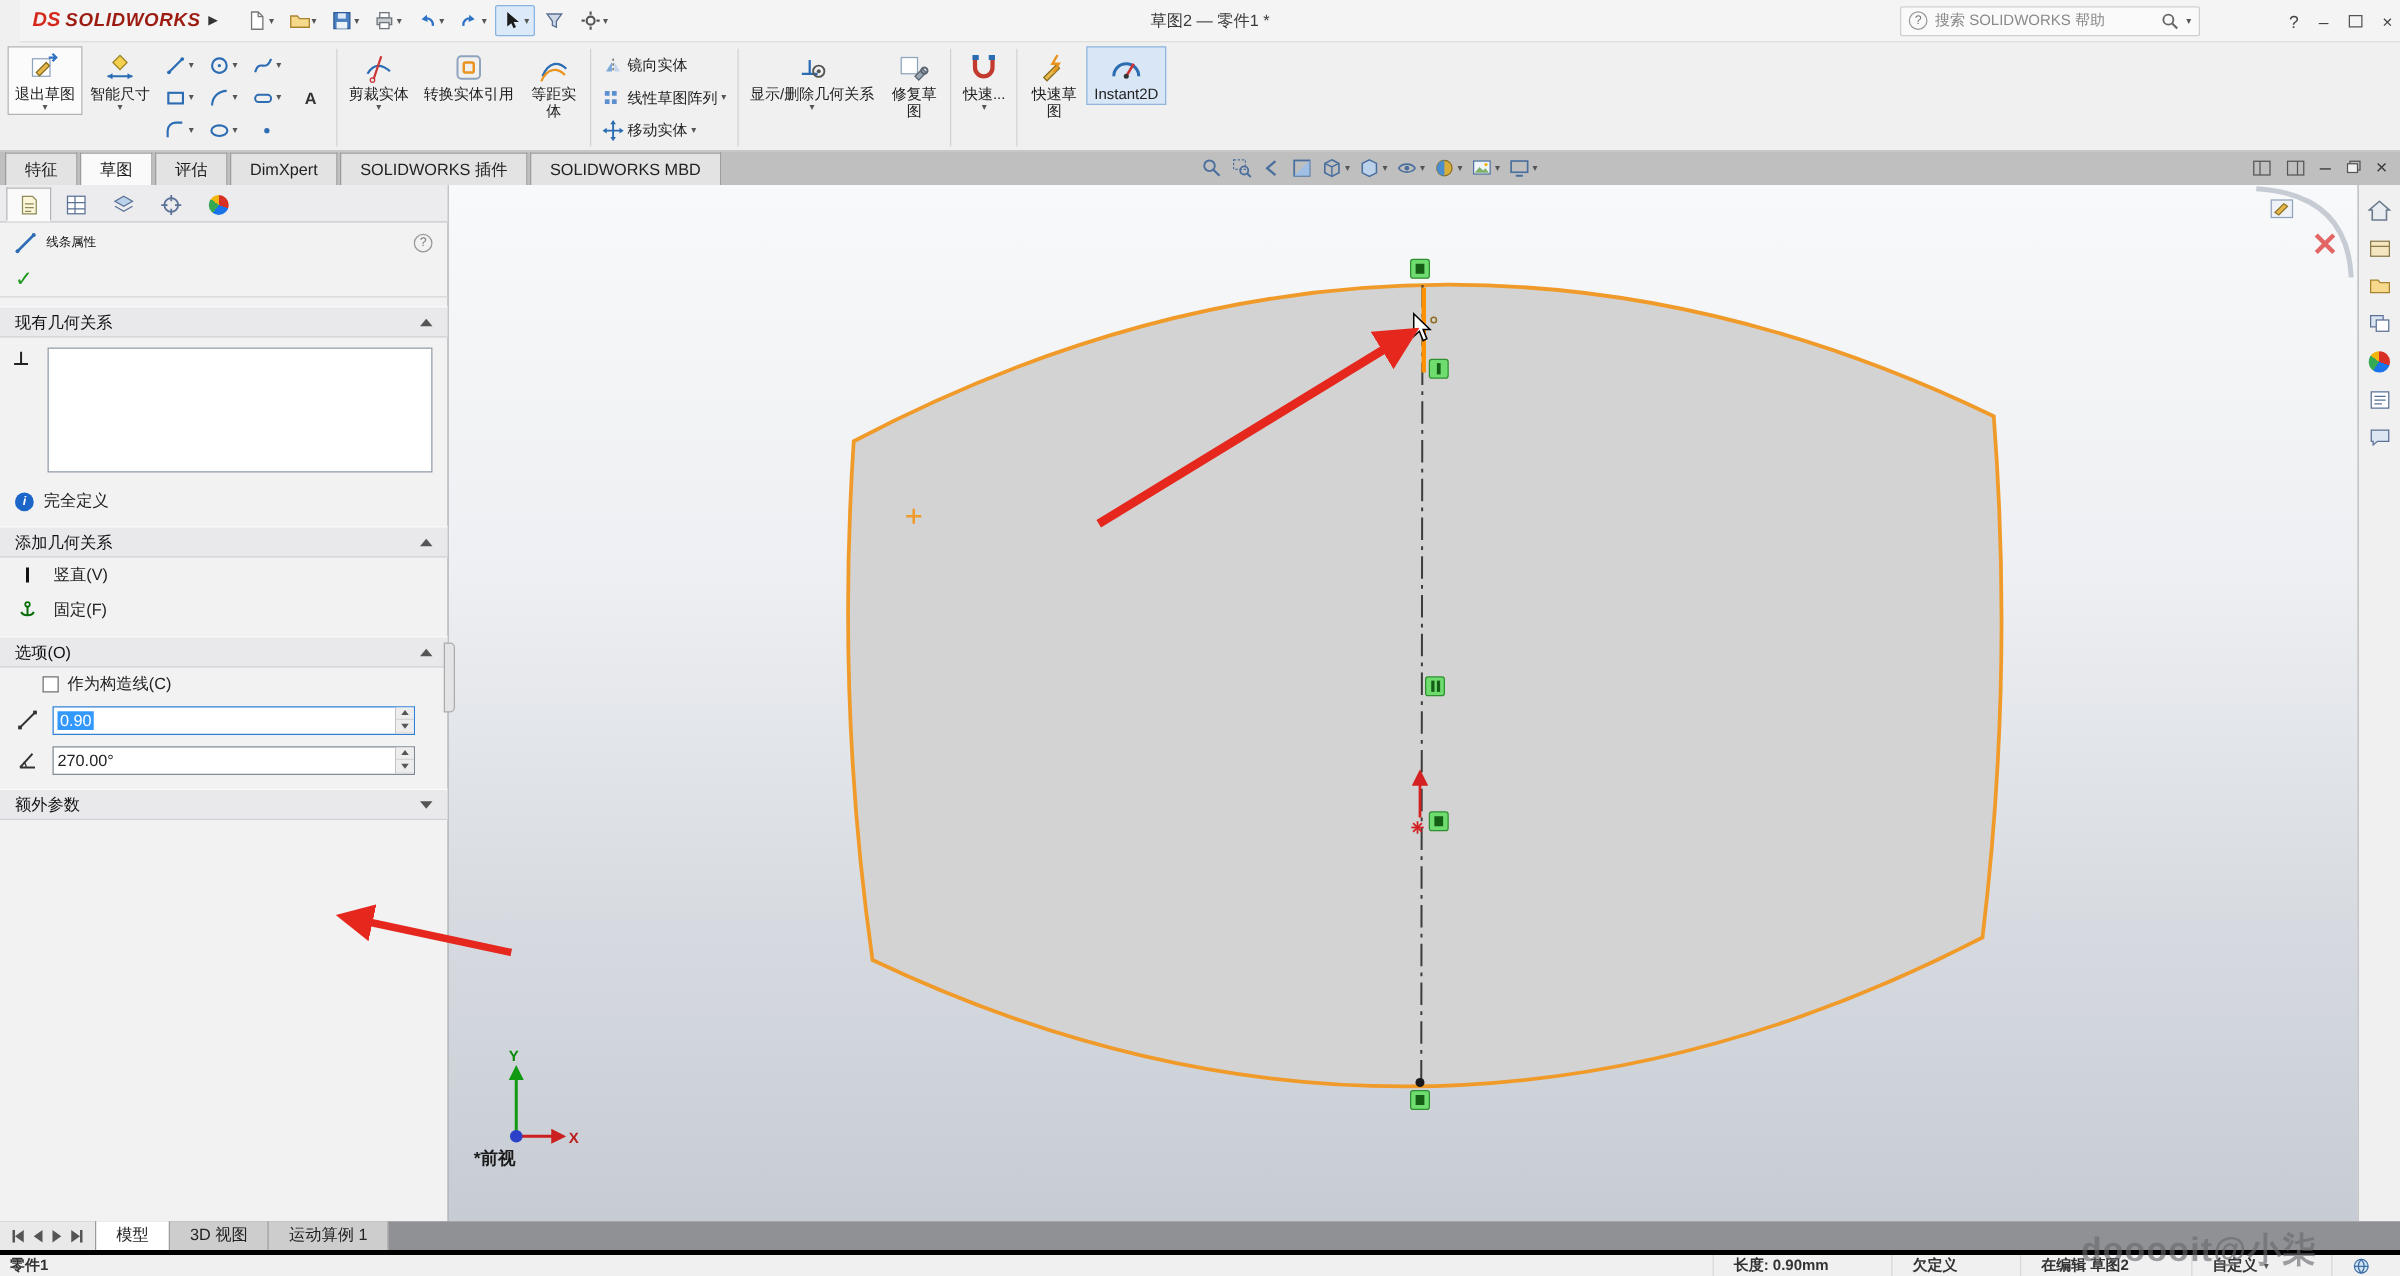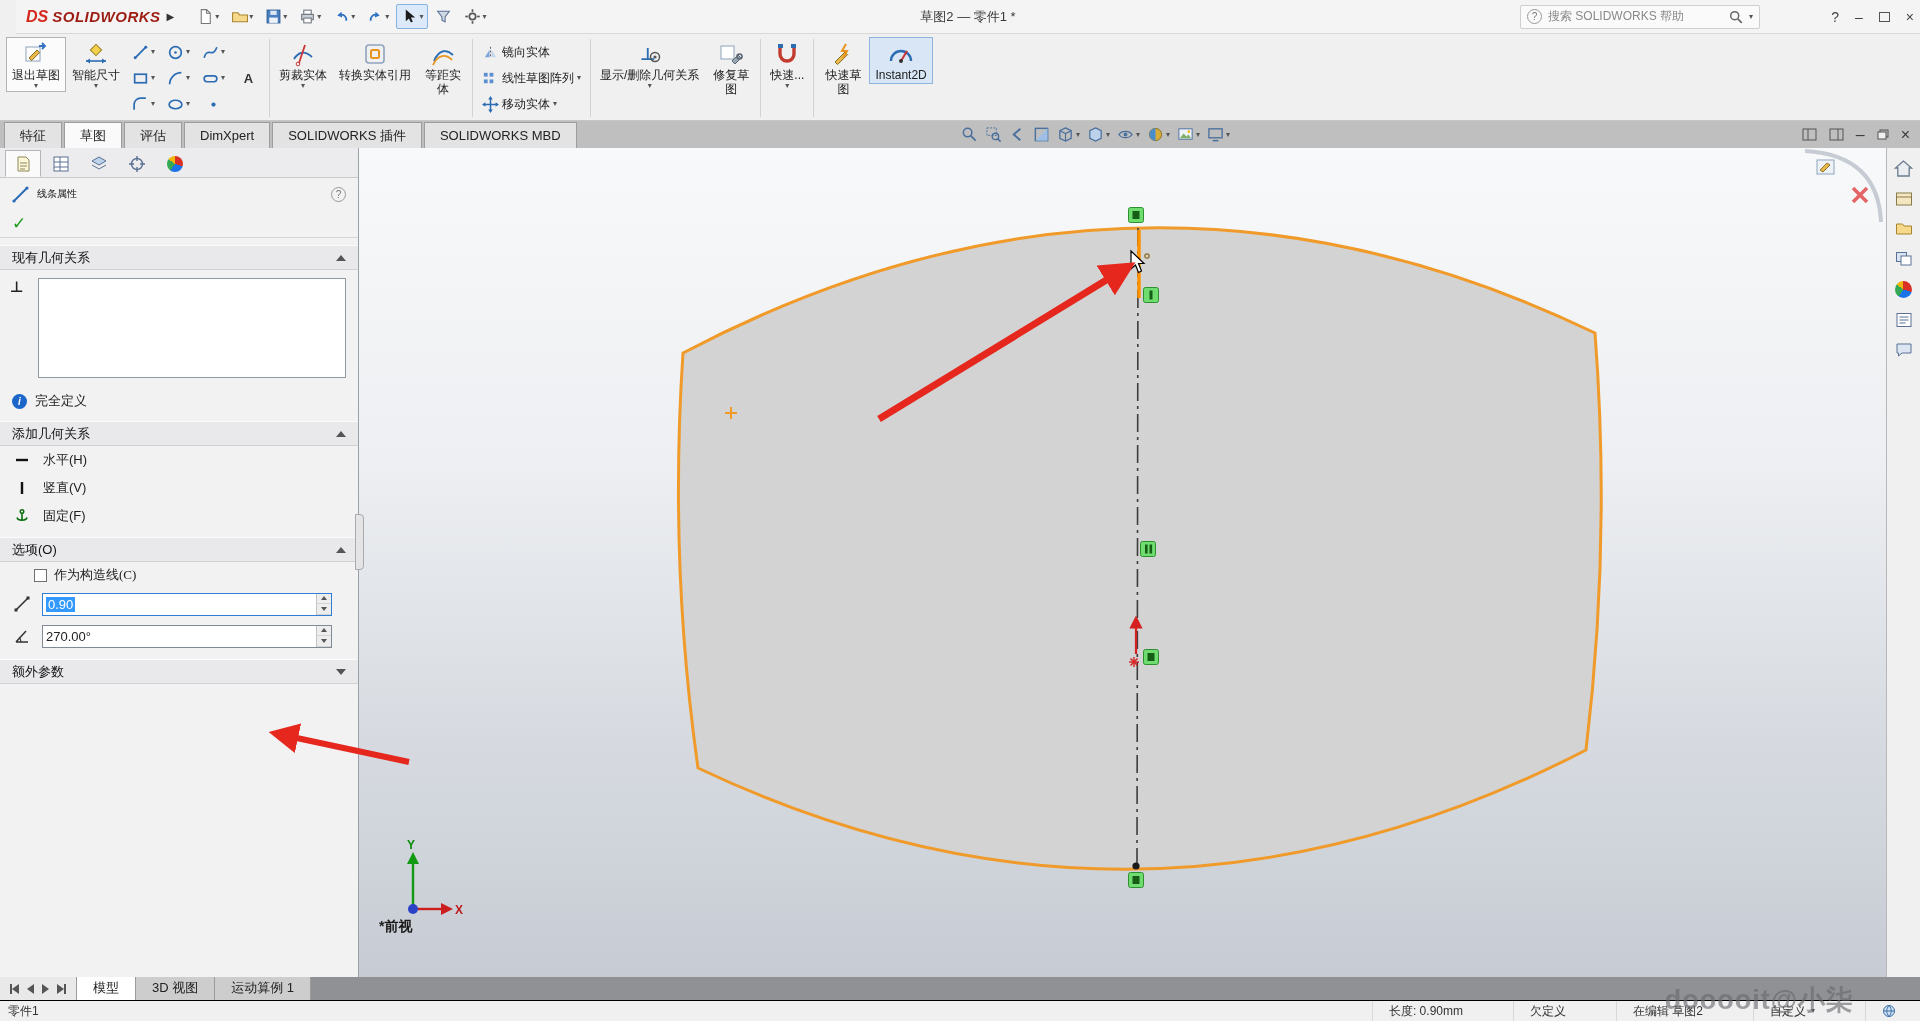--- a/index.html
+++ b/index.html
@@ -74,21 +74,21 @@
   .chev-dn { width:0; height:0; border-left:5px solid transparent; border-right:5px solid transparent;
     border-top:6px solid #555; }
   .lrow { display:flex; padding:8px 12px 4px 10px; }
   .leader { width:28px; font-weight:bold; font-size:15px; color:#222; }
   .listbox { flex:1; height:100px; background:#fff; border:1px solid #8f9aa6; }
   .inforow { display:flex; align-items:center; gap:8px; padding:10px 12px 4px; }
   .iinfo { width:15px; height:15px; border-radius:50%; background:#1c66c9; color:#fff; font-size:10px;
     font-weight:bold; display:flex; align-items:center; justify-content:center; font-style:italic; }
   .rrow { display:flex; align-items:center; gap:9px; height:28px; padding-left:10px; }
   .ricon { width:24px; display:flex; align-items:center; justify-content:center; font-weight:bold; color:#111; }
-  .optrow { display:flex; align-items:center; gap:7px; height:26px; padding-left:34px;font-family:Liberation Serif, serif; }
+  .optrow { display:flex; align-items:center; gap:7px; height:26px; padding-left:34px; }
   .cbx { width:13px; height:13px; background:#fff; border:1px solid #6f6f6f; }
   .prow { display:flex; align-items:center; gap:8px; height:32px; padding:0 26px 0 10px; }
   .picon { width:24px; display:flex; align-items:center; justify-content:center; }
   .pfield { flex:1; height:23px; background:#fff; border:1px solid #7f8a96; display:flex;
     align-items:center; padding-left:3px; font-size:13px; }
   .pfield.focus { border:1px solid #2f7fd6; }
   .selspan { background:#3399ff; color:#fff; padding:0 2px; }
   .spin { margin-left:auto; width:15px; height:21px; border-left:1px solid #c2c2c2; display:flex; flex-direction:column; }
   .spin div { flex:1; background:#ededed; display:flex; align-items:center; justify-content:center; border-bottom:1px solid #d5d5d5; }
   .tri-up { width:0;height:0;border-left:3px solid transparent;border-right:3px solid transparent;border-bottom:4px solid #555; }
@@ -110,21 +110,21 @@
 
   
   .dtabs { position:absolute; left:0; right:0; top:977px; height:23px; background:#8f9194; display:flex; align-items:stretch; }
   .dnav { display:flex; align-items:center; gap:8px; background:#e9e9e9; padding:0 10px; border-right:1px solid #9b9b9b; }
   .tl,.tr { width:0; height:0; border-top:5px solid transparent; border-bottom:5px solid transparent; }
   .tl { border-right:7px solid #555; } .tr { border-left:7px solid #555; }
   .endbar { border-left:2px solid #555; height:10px; }
   .dtab { padding:0 16px; line-height:22px; font-size:13px; background:#cdcdcd; border-right:1px solid #9b9b9b; color:#222; }
   .dtab.active { background:#fff; }
   .sb { position:absolute; left:0; right:0; top:1000px; height:21px; background:#f0f0f1;
-    border-top:1px solid #000000; display:flex; align-items:center; font-size:12px; color:#333; padding:0 8px; }
+    border-top:4px solid #000000; display:flex; align-items:center; font-size:12px; color:#333; padding:0 8px;font-weight:bold; }
   .sb .right { margin-left:auto; display:flex; align-items:center; height:100%;gap:34px; }
   .seg { padding:0 16px; border-left:1px solid #d8d8d8; height:100%; display:flex; align-items:center; gap:5px; }
   .wm { position:absolute; right:66px; top:982px; font-size:27px; font-weight:bold;
     color:rgba(105,105,110,.62); z-index:70; letter-spacing:1px; }
   .overlay { position:absolute; left:0; top:0; width:1920px; height:1021px; pointer-events:none; z-index:60; }
 </style>
 </head>
 <body>
 
 <div class="app">
@@ -554,28 +554,20 @@
       <div class="listbox"></div>
     </div>
     <div class="inforow">
       <span class="iinfo">i</span>
       <span>完全定义</span>
     </div>
 
     <div class="sec">
       <span class="t">添加几何关系</span>
       <span class="chev-up"></span>
-    </div>
-    <div class="rrow">
-      <span class="ricon">
-          <svg width="16" height="16" viewBox="0 0 16 16">
-            <line x1="2" y1="8" x2="14" y2="8" stroke="#111" stroke-width="2.4"></line>
-          </svg>
-        </span>
-      <span>水平(H)</span>
     </div>
     <div class="rrow">
       <span class="ricon">
           <svg width="16" height="16" viewBox="0 0 16 16">
             <line x1="8" y1="2" x2="8" y2="14" stroke="#111" stroke-width="2.4"></line>
           </svg>
         </span>
       <span>竖直(V)</span>
     </div>
     <div class="rrow">

